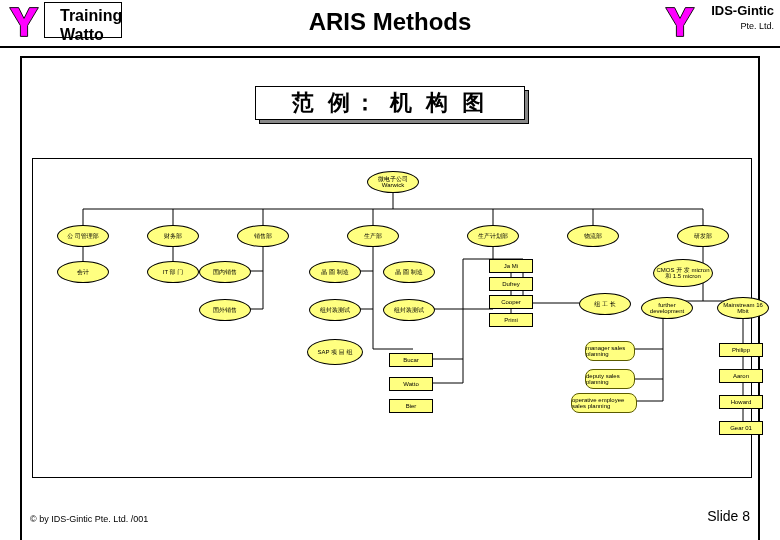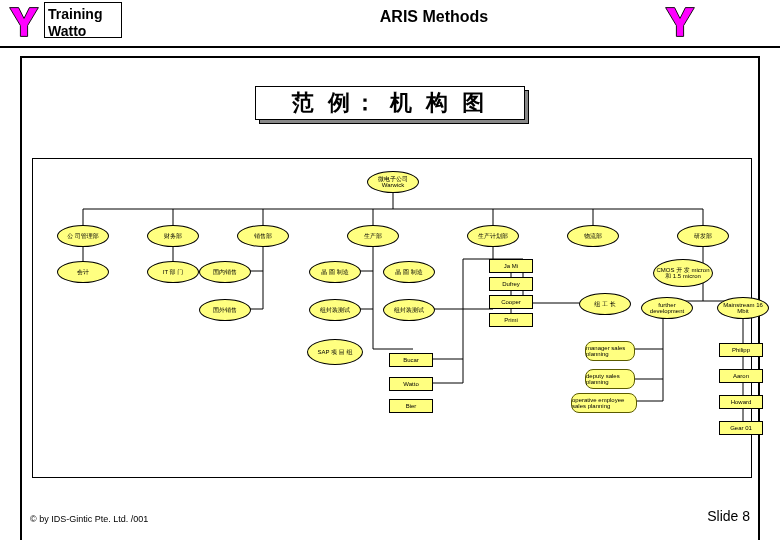--- a/index.html
+++ b/index.html
@@ -3,22 +3,22 @@
 <meta charset="utf-8">
 <style>
   * { box-sizing: border-box; margin: 0; padding: 0; }
   body { width: 780px; height: 540px; background: #fff; font-family: Arial, sans-serif; position: relative; }
 
   .header { position: relative; height: 48px; border-bottom: 2px solid #000; }
   .logo { position: absolute; width: 36px; height: 36px; }
   .logo-left { left: 6px; top: 4px; }
   .logo-right { right: 82px; top: 4px; }
   .logo svg { width: 100%; height: 100%; }
-  .label-left { position: absolute; left: 48px; top: 6px; font-size: 14px; font-weight: bold; line-height: 1.2; }
-  .title { position: absolute; left: 50%; transform: translateX(-50%); top: 8px; font-size: 16px; font-weight: bold; margin-left: 44px; }
+  .label-left { position: absolute; left: 60px; top: 6px; font-size: 16px; font-weight: bold; line-height: 1.2; }
+  .title { position: absolute; left: 50%; transform: translateX(-50%); top: 8px; font-size: 24px; font-weight: bold; }
   .label-right { position: absolute; right: 6px; top: 4px; font-size: 13px; font-weight: bold; text-align: right; line-height: 1.1; }
   .label-right .sub { font-size: 9px; font-weight: normal; }
   .box-hdr { position:absolute; border:1px solid #000; }
   .box-hdr.l { left:44px; top:2px; width:78px; height:36px; }
 
   .frame { position: absolute; left: 20px; top: 56px; width: 740px; height: 515px; border: 2px solid #000; }
 
   .subtitle-wrap { position: absolute; left: 50%; transform: translateX(-50%); top: 28px; }
   .subtitle-shadow { position: absolute; left: 4px; top: 4px; width: 270px; height: 34px; background: #888; border:1px solid #000;}
   .subtitle { position: relative; width: 270px; height: 34px; background: #fff; border: 1.5px solid #000; display: flex; align-items: center; justify-content: center; font-size: 22px; font-weight: bold; letter-spacing: 4px; }
@@ -47,20 +47,24 @@
   <div class="box-hdr l"></div>
   <div class="label-left">
     <span>Training</span><br>
     <span>Watto</span>
   </div>
   <div class="title">ARIS Methods</div>
   <div class="logo logo-right">
     <svg viewBox="0 0 40 40">
         <path d="M4 4 L14 4 L20 16 L26 4 L36 4 L24 24 L24 36 L16 36 L16 24 Z" fill="#ff00ff" stroke="#000" stroke-width="1"></path>
       </svg>
+  </div>
+  <div class="label-right">
+    <span>IDS-Gintic</span><br>
+    <span class="sub">Pte. Ltd.</span>
   </div>
 </div>
 
 <div class="frame">
   <div class="subtitle-wrap">
     <div class="subtitle-shadow"></div>
     <div class="subtitle">范 例： 机 构 图</div>
   </div>
 
   <div class="chart">

